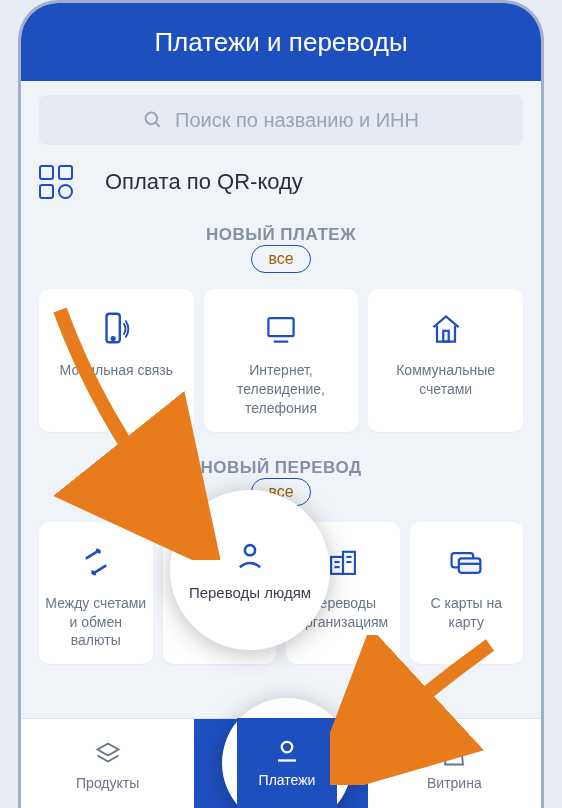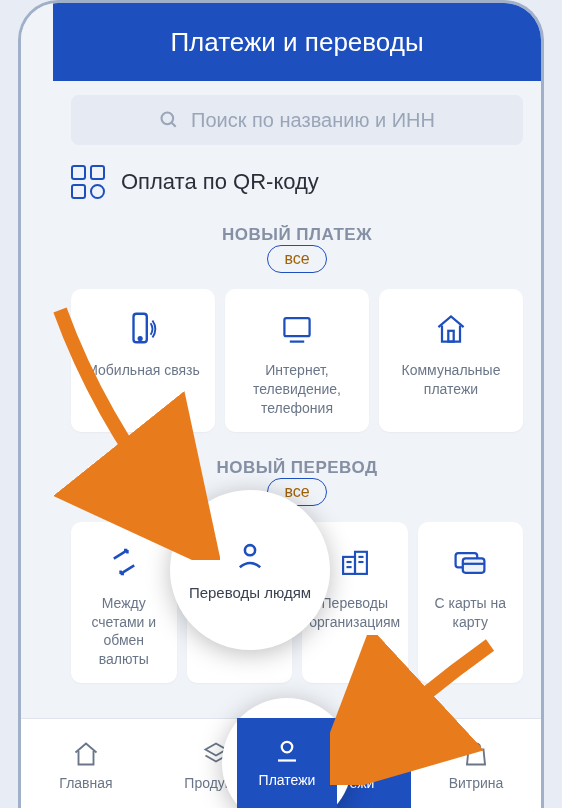--- a/index.html
+++ b/index.html
@@ -22,21 +22,20 @@
     border: 3px solid #a0b0c8;
     border-bottom: none;
     overflow: hidden;
   }
   .screen {
     width: 100%;
     height: 100%;
     background: #f0f3f8;
     display: flex;
     flex-direction: column;
-    padding-left: 32px;
   }
   .header {
     background: #1e4fbf;
     height: 78px;
     display: flex;
     align-items: center;
     justify-content: center;
     color: #fff;
     font-size: 26px;
     font-weight: 500;
@@ -50,21 +49,21 @@
     align-items: center;
     justify-content: center;
     gap: 12px;
     color: #9aa6b8;
     font-size: 20px;
   }
   .qr-row {
     margin: 20px 18px 0 18px;
     display: flex;
     align-items: center;
-    gap: 16px;
+    gap: 32px;
   }
   .qr-icon {
     width: 34px;
     height: 34px;
     display: grid;
     grid-template-columns: 1fr 1fr;
     grid-template-rows: 1fr 1fr;
     gap: 4px;
   }
   .qr-icon span {
@@ -219,21 +218,21 @@
           <div class="tile-label">Интернет, телевидение, телефония</div>
         </div>
         <div class="tile">
           <div class="tile-icon">
             <svg width="36" height="36" viewBox="0 0 40 40" fill="none" stroke="#1e4fbf" stroke-width="2.5">
                 <path d="M6 18 L20 6 L34 18"></path>
                 <path d="M10 16 L10 34 L30 34 L30 16"></path>
                 <rect x="17" y="22" width="6" height="12"></rect>
               </svg>
           </div>
-          <div class="tile-label">Коммунальные платежи</div>
+          <div class="tile-label">Коммунальные счетами</div>
         </div>
       </div>
     </div>
 
     <div class="section">
       <div class="section-head">
         <div class="section-title">НОВЫЙ ПЕРЕВОД</div>
         <div class="all-btn">все</div>
       </div>
       <div class="tiles">
@@ -275,29 +274,20 @@
                 <rect x="12" y="16" width="24" height="16" rx="3" fill="#f0f3f8"></rect>
                 <line x1="12" y1="22" x2="36" y2="22"></line>
               </svg>
           </div>
           <div class="tile-label">С карты на карту</div>
         </div>
       </div>
     </div>
 
     <div class="bottom-nav">
-      <div class="nav-item">
-        <div class="nav-icon">
-          <svg width="30" height="30" viewBox="0 0 40 40" fill="none" stroke="#6a7688" stroke-width="2.5">
-              <path d="M6 18 L20 6 L34 18"></path>
-              <path d="M10 16 L10 34 L30 34 L30 16"></path>
-            </svg>
-        </div>
-        <span>Главная</span>
-      </div>
       <div class="nav-item">
         <div class="nav-icon">
           <svg width="30" height="30" viewBox="0 0 40 40" fill="none" stroke="#6a7688" stroke-width="2.5">
               <path d="M20 6 L34 14 L20 22 L6 14 Z"></path>
               <path d="M6 22 L20 30 L34 22"></path>
             </svg>
         </div>
         <span>Продукты</span>
       </div>
       <div class="nav-item active">

